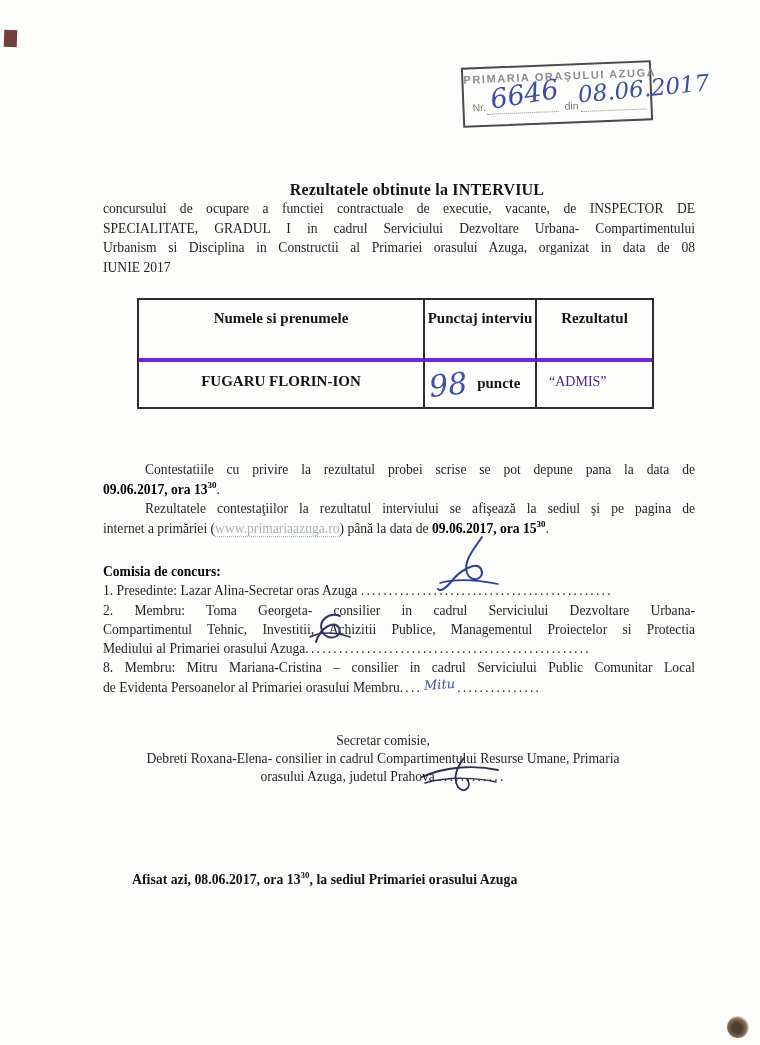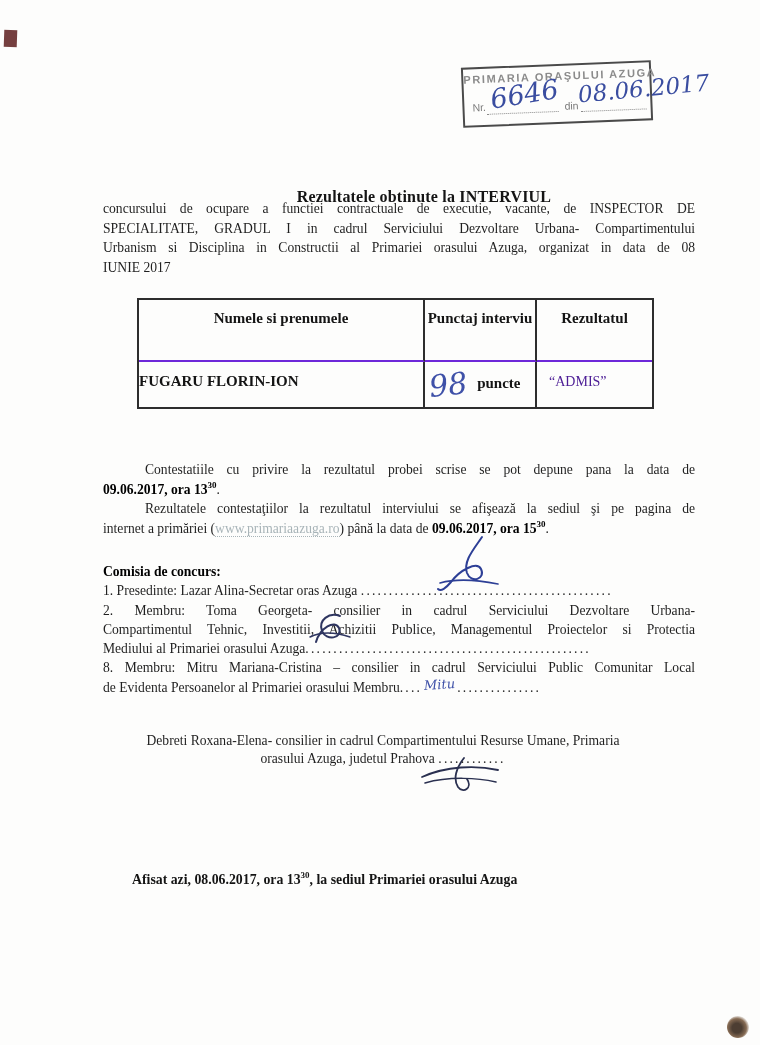--- a/index.html
+++ b/index.html
@@ -36,21 +36,21 @@
   .stamp-nr-label{left:8px;top:32px;}
   .stamp-din-label{left:100px;top:34px;}
   .stamp-underline{position:absolute;border-bottom:1.5px dotted #8a8a8a;height:1px;}
   .u-nr{left:22px;top:44px;width:72px;}
   .u-din{left:116px;top:45px;width:66px;}
   .hw{font-family:"DejaVu Serif", serif;font-style:italic;color:#3a4da0;line-height:1;}
   .stamp-nr-value{position:absolute;left:26px;top:13px;font-size:27px;transform:rotate(-7deg);}
   .stamp-date-value{position:absolute;left:114px;top:15px;font-size:23px;white-space:nowrap;transform:rotate(-3deg);}
   
   .title{
-    position:absolute;left:103px;top:176px;width:592px;margin:12px;
+    position:absolute;left:103px;top:176px;width:592px;margin:5px;
     text-align:center;text-indent:26px;
     font-size:16px;font-weight:700;color:#141414;letter-spacing:.2px;
   }
   .textblock{position:absolute;left:103px;width:592px;font-size:13.6px;line-height:19.5px;}
   .jline{text-align:justify;text-align-last:justify;}
   .line{white-space:nowrap;overflow:hidden;}
   .indent{padding-left:42px;}
   .intro{top:199px;}
   .p-contest1{top:460px;}
   .p-contest2{top:499px;}
@@ -61,22 +61,22 @@
   .url{color:#a8b4b8;text-decoration:none;border-bottom:1.2px dotted #a8b4b8;}
   .hw-name{font-family:"DejaVu Serif", serif;font-style:italic;color:#3f51a8;font-size:13px;position:relative;top:-3px;display:inline-block;transform:rotate(-4deg);padding:0 2px;}
   
   .result-table{
     position:absolute;left:137px;top:298px;width:513px;
     display:grid;grid-template-columns:286px 112px 115px;grid-template-rows:62px 45px;
     border:2.5px solid #2d2d2d;box-sizing:content-box;
   }
   .tcell{border-right:2px solid #2d2d2d;box-sizing:border-box;}
   .tcell.c3{border-right:none;}
-  .tcell.th{border-bottom:2px solid #6d28d9;font-weight:700;font-size:15px;color:#141414;text-align:center;padding-top:9px;line-height:19px;}
-  .td.name{font-weight:700;font-size:15px;text-align:left;padding-top:11px;color:#141414;}
+  .tcell.th{border-bottom:4px solid #6d28d9;font-weight:700;font-size:15px;color:#141414;text-align:center;padding-top:9px;line-height:19px;}
+  .td.name{font-weight:700;font-size:15px;text-align:center;padding-top:11px;color:#141414;}
   .td.score{display:flex;align-items:flex-start;padding:4px 0 0 4px;}
   .hw98{font-family:"DejaVu Serif", serif;font-style:italic;color:#3f51a8;font-size:30px;line-height:1;transform:rotate(-6deg);display:inline-block;margin-top:4px;}
   .unit{font-weight:700;font-size:15px;padding:9px 0 0 10px;color:#141414;}
   .td.result{font-size:14px;padding:12px 0 0 12px;color:#4c1d95;}
   
   .sig{position:absolute;overflow:visible;}
   #sig1{left:436px;top:534px;}
   #sig2{left:308px;top:610px;}
   #sig4{left:418px;top:755px;}
   
@@ -151,20 +151,21 @@
     <path d="M2 27 C14 21, 30 23, 42 27" fill="none" stroke="#2e3560" stroke-width="1.6" stroke-linecap="round"></path>
   </svg>
 
   <svg id="sig4" class="sig" width="84" height="42" viewBox="0 0 84 42">
     <path d="M4 22 C28 11, 58 10, 80 15" fill="none" stroke="#2a3050" stroke-width="1.8" stroke-linecap="round"></path>
     <path d="M46 3 C38 13, 35 24, 40 32 C45 39, 55 33, 49 24" fill="none" stroke="#2a3050" stroke-width="1.8" stroke-linecap="round"></path>
     <path d="M7 28 C32 21, 60 23, 78 27" fill="none" stroke="#2a3050" stroke-width="1.5" stroke-linecap="round"></path>
   </svg>
 
   <div class="secretary">
+    <div>Secretar comisie,</div>
     <div>Debreti Roxana-Elena- consilier in cadrul Compartimentului Resurse Umane, Primaria</div>
     <div><span>orasului Azuga, judetul Prahova </span><span class="dots">............</span></div>
   </div>
 
   <div class="footer-line"><span>Afisat azi, 08.06.2017, ora 13</span><sup>30</sup><span>, la sediul Primariei orasului Azuga</span></div>
 
   <div class="smudge"></div>
 
 </div>
 

